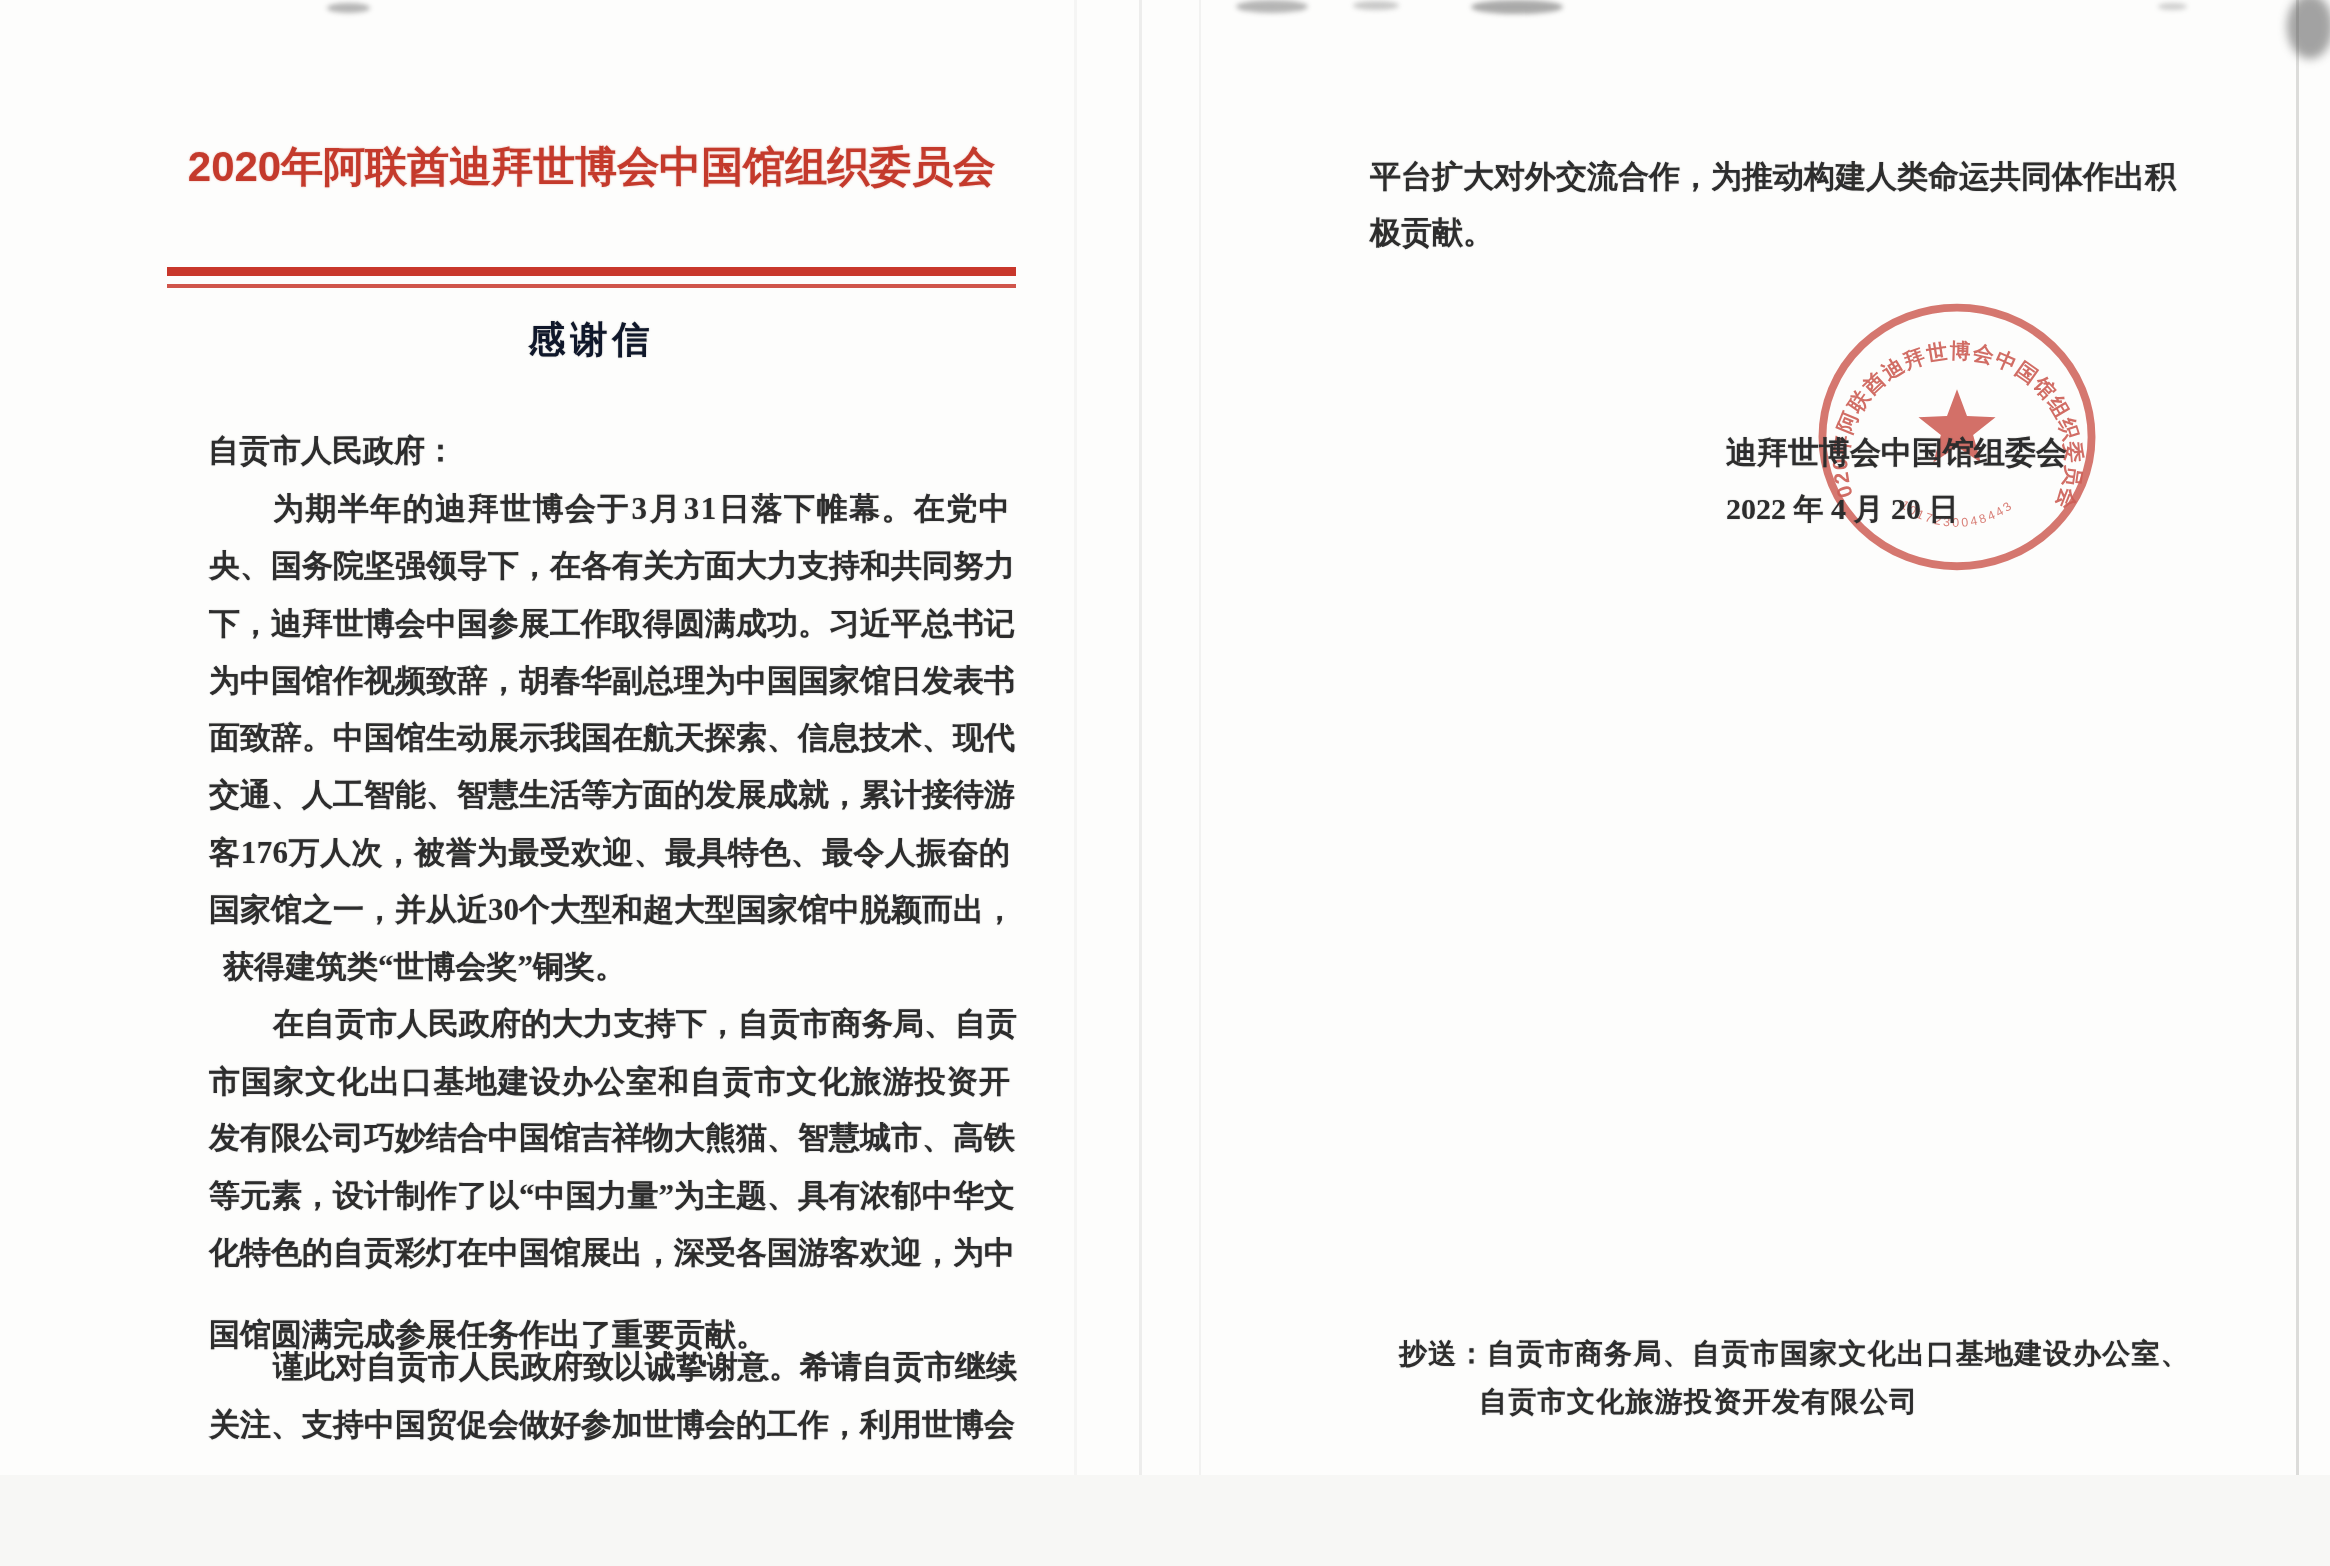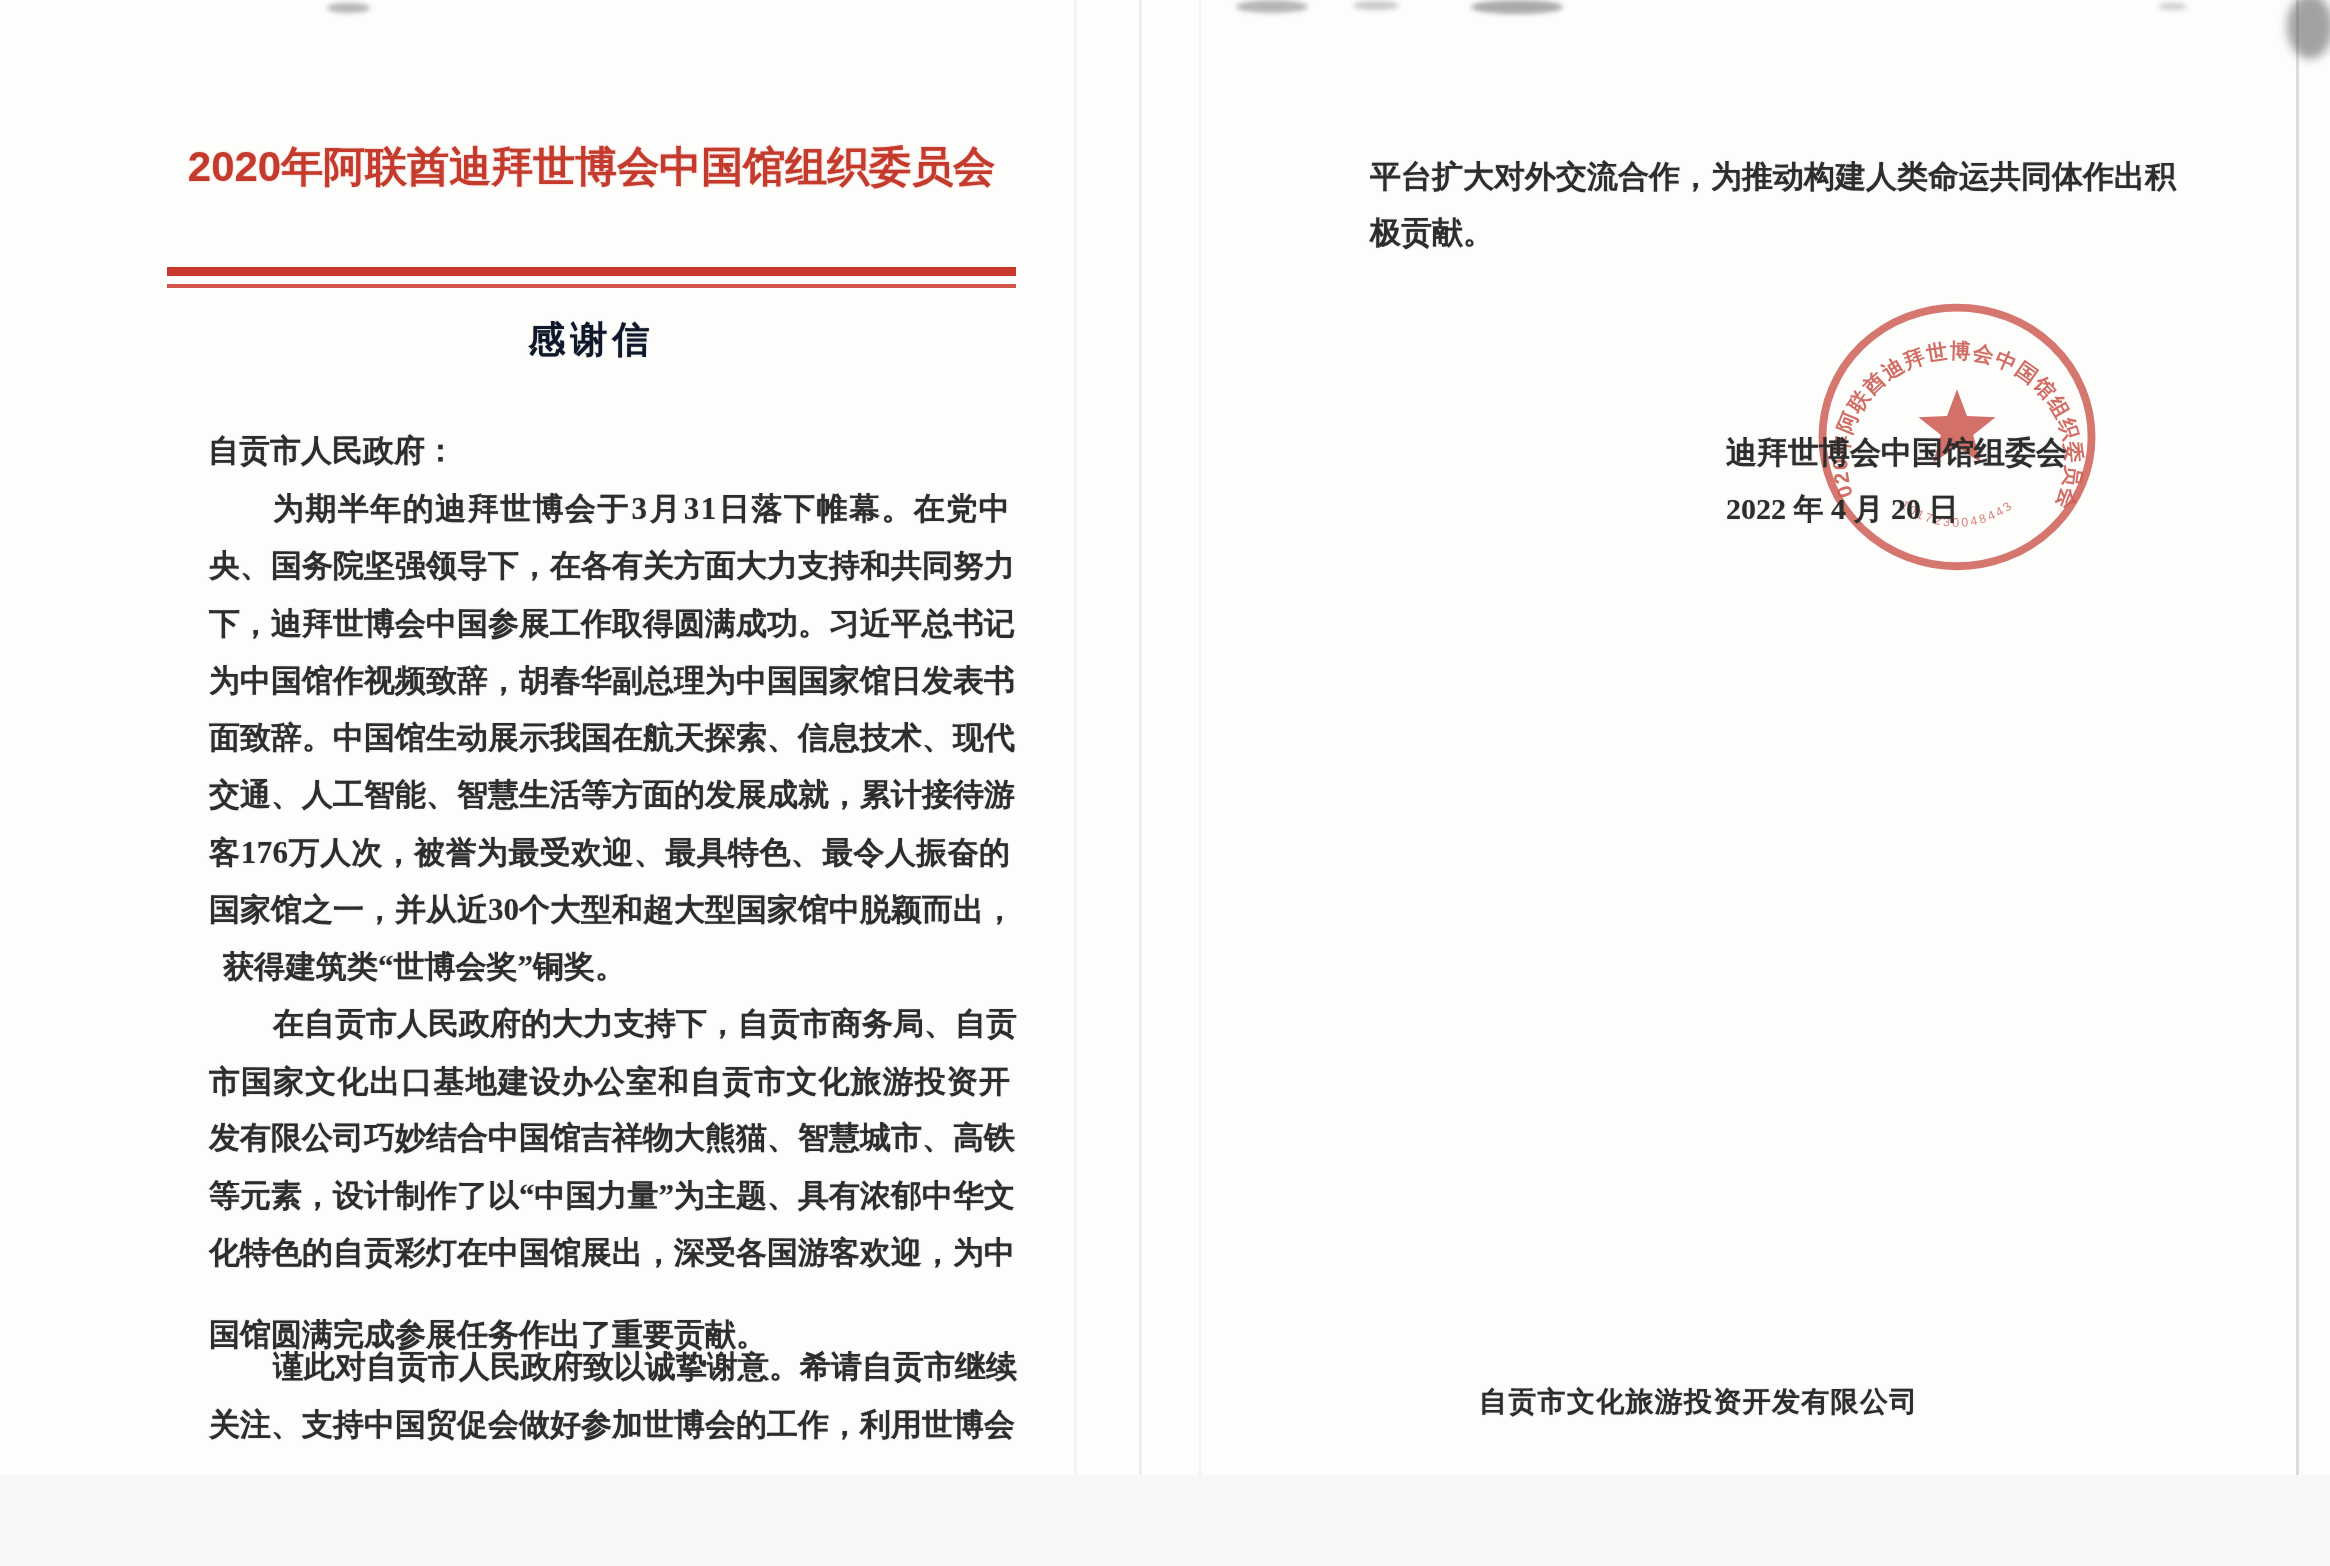--- a/index.html
+++ b/index.html
@@ -529,16 +529,17 @@
     </text>
     <text font-family="'Liberation Sans','DejaVu Sans',sans-serif" font-size="19" fill="#cd564c" letter-spacing="4" opacity="0.85">
       <textPath href="#codeArc" startOffset="50%" text-anchor="middle">1017230048443</textPath>
     </text>
   </svg>
 
   <div class="txt line center" style="left:1726px;top:432px;width:379px;font-size:31px;">迪拜世博会中国馆组委会</div>
 
   <div class="txt line center" style="left:1726px;top:488px;width:379px;font-size:30px;">2022 年 4 月 20 日</div>
 
+  <div class="txt line ccline" style="left:1399px;top:1333px;">抄送：自贡市商务局、自贡市国家文化出口基地建设办公室、</div>
   <div class="txt line ccline" style="left:1479px;top:1381px;">自贡市文化旅游投资开发有限公司</div>
 
 </div>
 
 
 </body></html>

